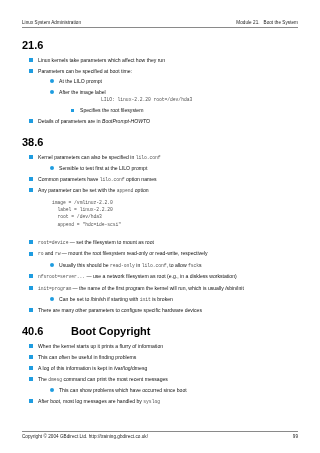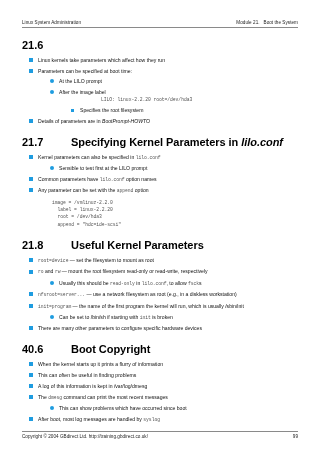--- a/index.html
+++ b/index.html
@@ -195,22 +195,21 @@
         </ul>
       </li>
       <li>
         <span>Details of parameters are in </span><em>BootPrompt-HOWTO</em>
       </li>
     </ul>
   </div>
 
   <div class="section">
     <div class="sec-head">
-      <span class="sec-num">21.7</span>
-      <span class="sec-title"><span>Specifying Kernel Parameters in </span><i>lilo.conf</i></span>
+      <span class="sec-num">38.6</span>
     </div>
     <ul class="lvl1">
       <li>
         <span>Kernel parameters can also be specified in </span><code>lilo.conf</code>
         <ul class="lvl2">
           <li>
             <span>Sensible to test first at the LILO prompt</span>
           </li>
         </ul>
       </li>
@@ -221,24 +220,20 @@
         <span>Any parameter can be set with the </span><code>append</code><span> option</span>
       </li>
     </ul>
     <div class="codeblock">image = /vmlinuz-2.2.0
   label = linux-2.2.20
   root = /dev/hda3
   append = "hdc=ide-scsi"</div>
   </div>
 
   <div class="section">
-    <div class="sec-head">
-      <span class="sec-num">21.8</span>
-      <span class="sec-title">Useful Kernel Parameters</span>
-    </div>
     <ul class="lvl1">
       <li>
         <code>root=device</code><span> — set the filesystem to mount as root</span>
       </li>
       <li>
         <code>ro</code><span> and </span><code>rw</code><span> — mount the root filesystem read-only or read-write, respectively</span>
         <ul class="lvl2">
           <li>
             <span>Usually this should be </span><code>read-only</code><span> in </span><code>lilo.conf</code><span>, to allow </span><code>fsck</code><span>s</span>
           </li>

